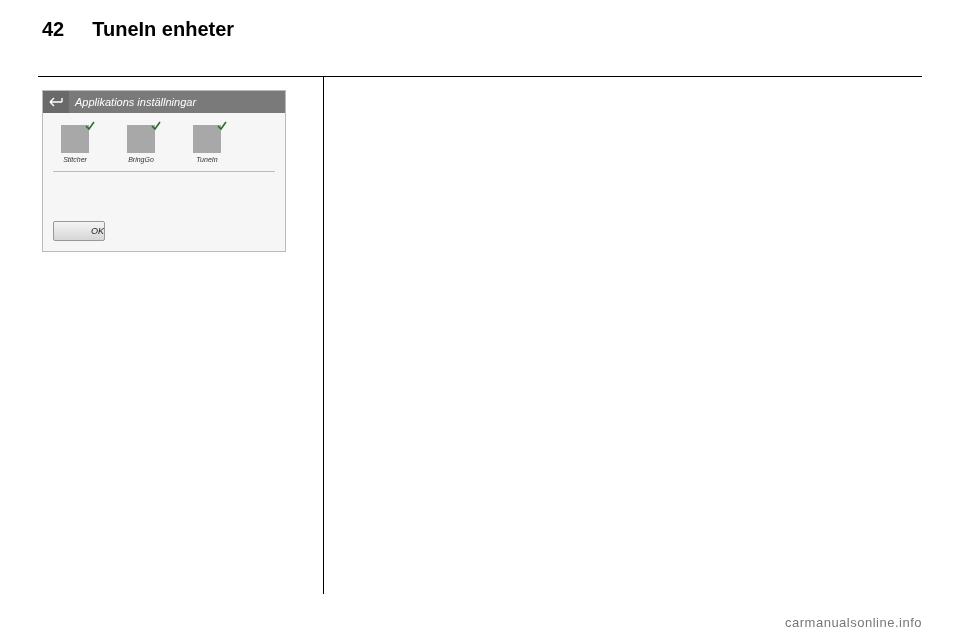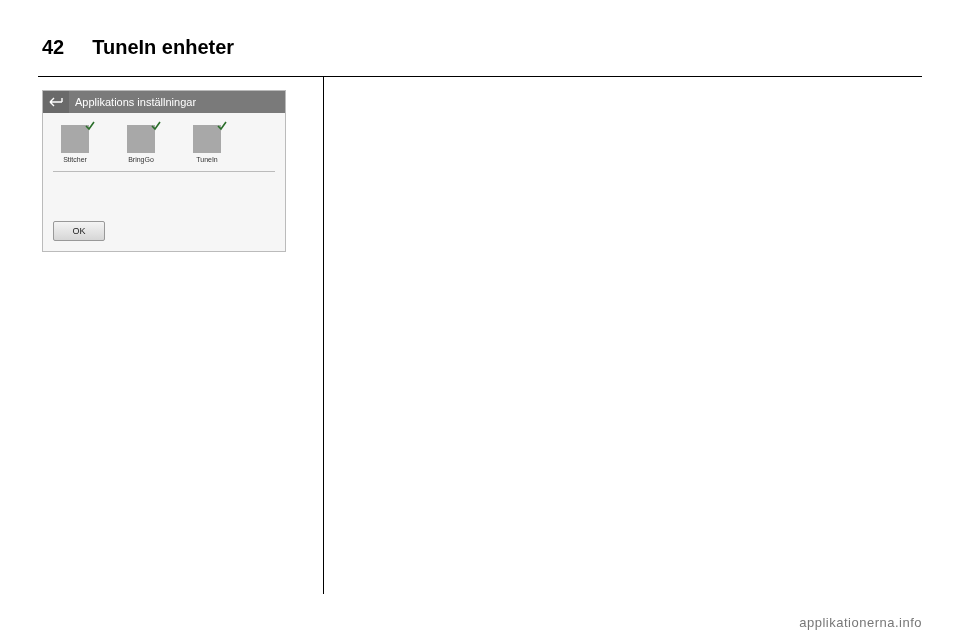--- a/index.html
+++ b/index.html
@@ -13,21 +13,20 @@
       font-family: Arial, Helvetica, sans-serif;
       background: #fff;
       position: relative;
       color: #000;
     }
     .header {
       display: flex;
       align-items: flex-start;
       padding: 18px 0 0 42px;
       font-weight: bold;
-      margin-top: 18px;
     }
     .page-number {
       font-size: 20px;
       margin-right: 28px;
     }
     .section-title {
       font-size: 20px;
     }
     .hr-top {
       position: absolute;
@@ -51,20 +50,21 @@
       width: 268px;
     }
     .device-screen {
       width: 244px;
       height: 162px;
       background: #f6f6f6;
       border: 1px solid #bbb;
       margin-bottom: 11px;
       position: relative;
       font-size: 9px;
+      font-style: italic;
     }
     .screen-header {
       background: #7a7a7a;
       height: 22px;
       display: flex;
       align-items: center;
       color: #fff;
       font-size: 11px;
     }
     .back-tab {
@@ -122,21 +122,21 @@
       bottom: 10px;
       left: 10px;
       width: 52px;
       height: 20px;
       background: linear-gradient(#f4f4f4, #d6d6d6);
       border: 1px solid #999;
       border-radius: 2px;
       font-size: 9px;
       display: flex;
       align-items: center;
-      justify-content: center;
+      justify-content: flex-end;
       color: #222;
     }
     .body-text {
       font-size: 13px;
       line-height: 1.35;
       font-weight: bold;
       color: #222;
     }
     .watermark {
       position: absolute;
@@ -200,13 +200,13 @@
     <hr class="row-line">
 
     <div class="ok-button">
       <span>OK</span>
     </div>
   </div>
 
 
 </div>
 
-<div class="watermark">applikationerna.info</div>
+<div class="watermark">carmanualsonline.info</div>
 
 </body></html>

